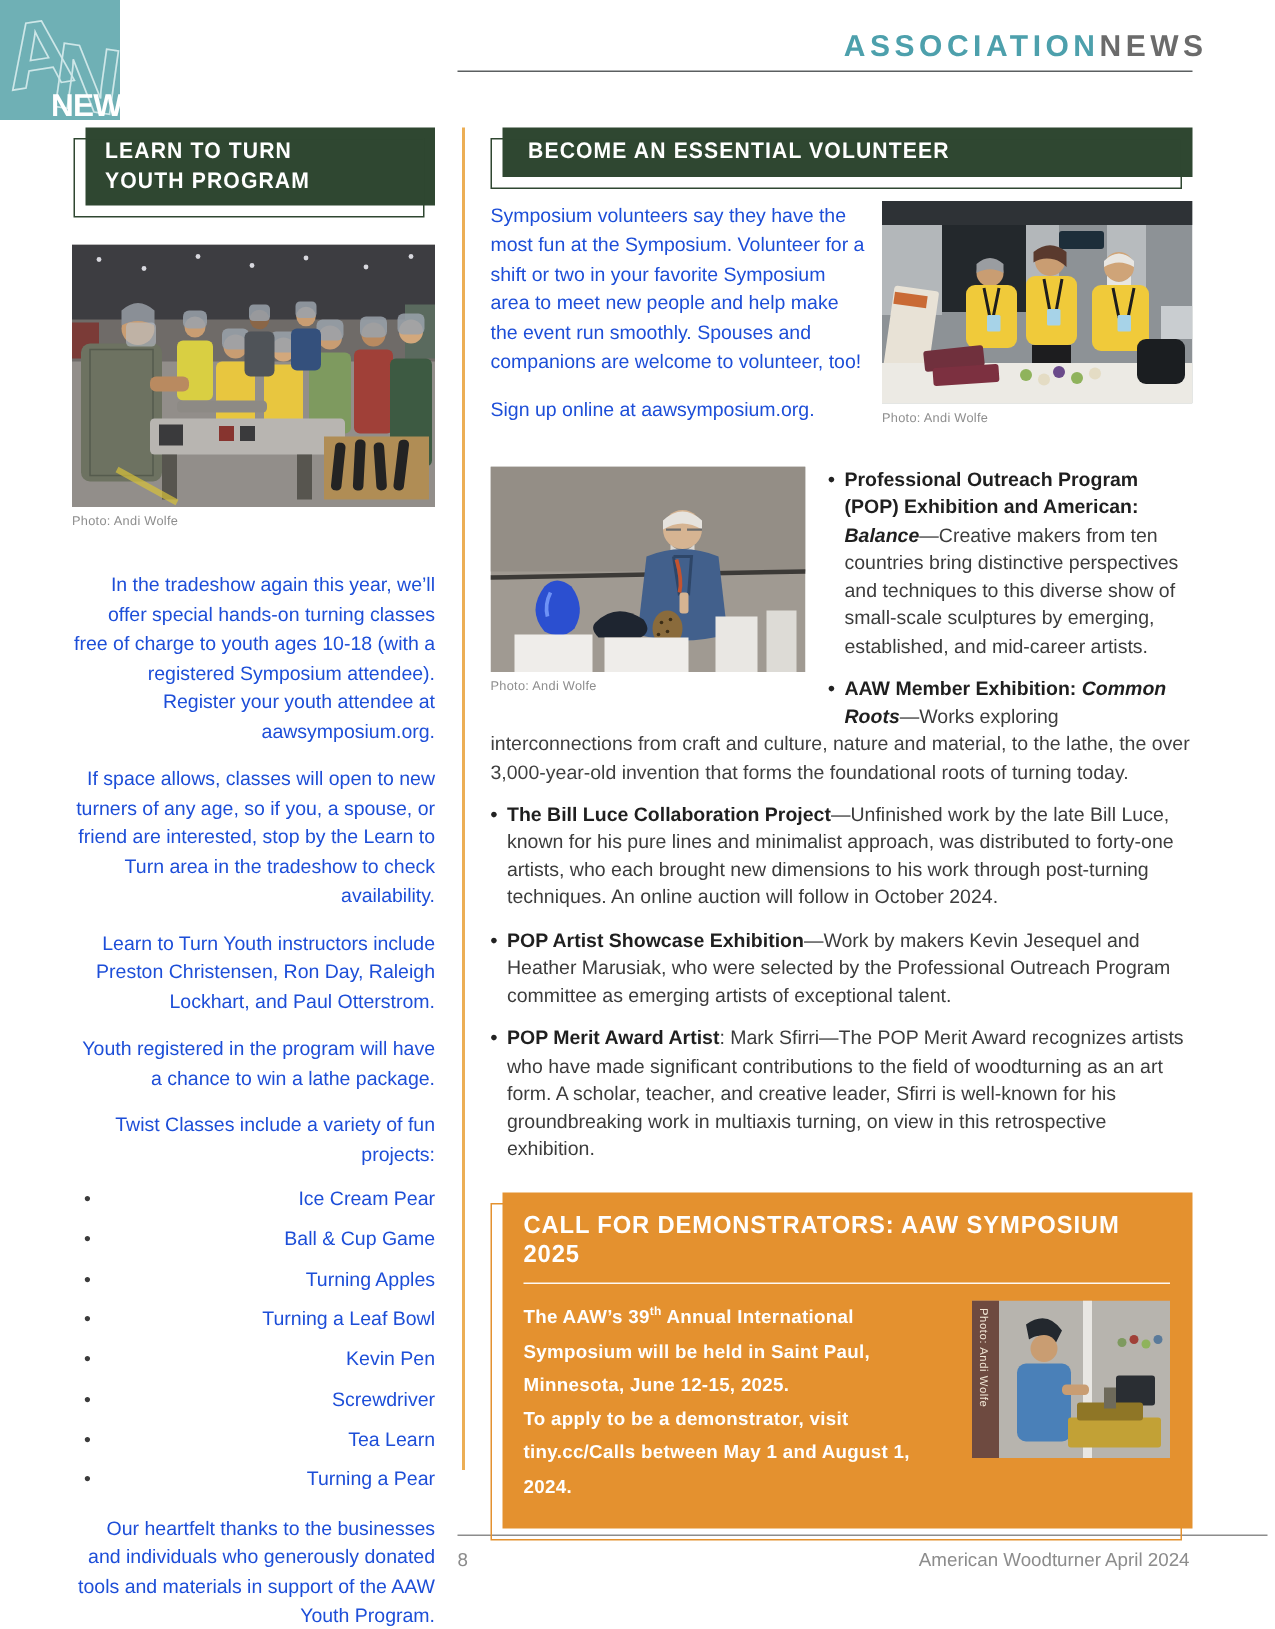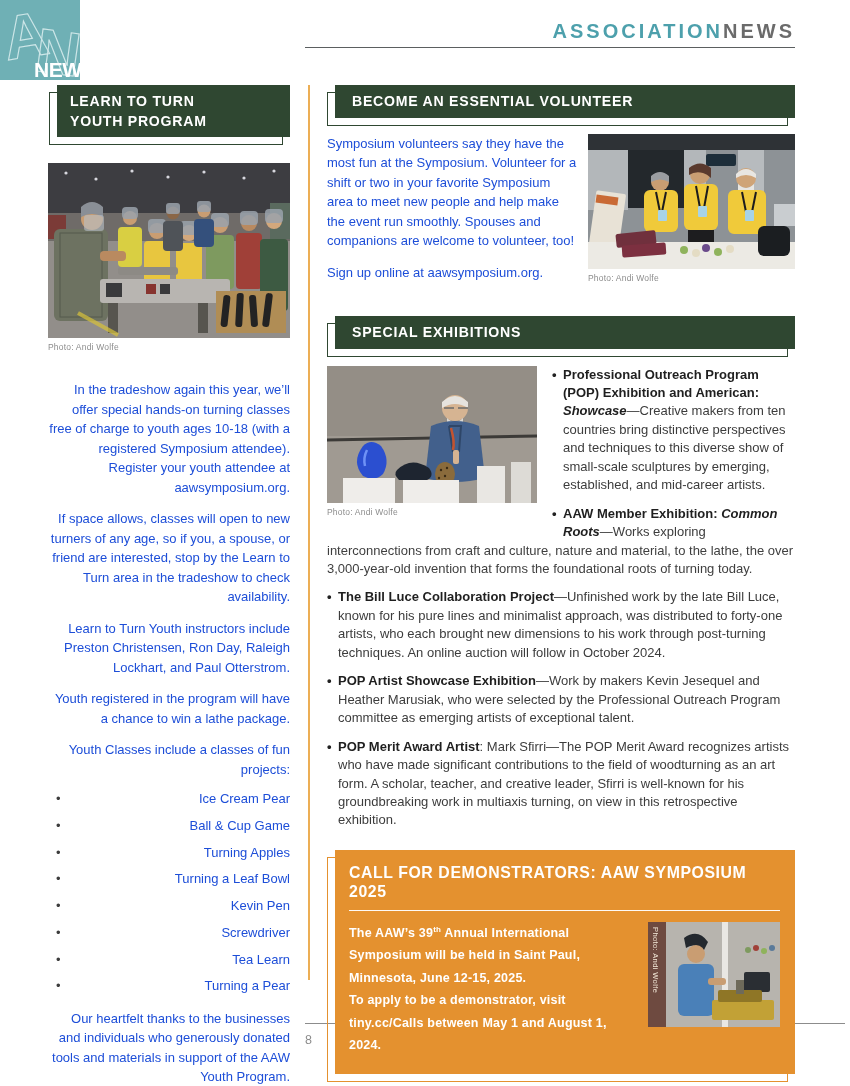--- a/index.html
+++ b/index.html
@@ -2,21 +2,21 @@
 <html><head>
 <meta charset="utf-8">
 <style>
   * { margin:0; padding:0; box-sizing:border-box; }
   html,body { background:#ffffff; }
   body { font-family:"Liberation Sans", sans-serif; color:#3f3f3f; }
   .page { position:relative; width:850px; height:1086px; background:#fff; overflow:hidden; margin:0 auto; }
 
   
   .logo { position:absolute; left:0; top:0; width:112px; height:88px; }
-  .masthead { position:absolute; top:20px; right:55px; font-size:20px; font-weight:bold; letter-spacing:3px; white-space:nowrap; }
+  .masthead { position:absolute; top:20px; right:45px; font-size:20px; font-weight:bold; letter-spacing:3px; white-space:nowrap; }
   .masthead .t-teal { color:#4DA0AC; }
   .masthead .t-gray { color:#6b6b6b; }
   .head-rule { position:absolute; left:305px; top:47px; width:490px; height:1px; background:#5b5f60; }
 
   
   .col-divider { position:absolute; left:308px; top:85px; width:2px; height:895px; background:#ECAE55; }
 
   
   .green-box { position:relative; background:#2F4731; color:#fff; z-index:1; }
   .green-box::before { content:""; position:absolute; left:-8px; top:7px; right:7px; bottom:-8px; border:1px solid #2F4731; z-index:-1; }
@@ -188,21 +188,21 @@
         <path d="M30,150 l40,22" stroke="#d8c23a" stroke-width="4" opacity="0.7"></path>
       </svg>
       <div class="caption">Photo: Andi Wolfe</div>
     </div>
 
     <div class="body-copy">
       <p>In the tradeshow again this year, we’ll offer special hands-on turning classes free of charge to youth ages 10-18 (with a registered Symposium attendee). Register your youth attendee at aawsymposium.org.</p>
       <p>If space allows, classes will open to new turners of any age, so if you, a spouse, or friend are interested, stop by the Learn to Turn area in the tradeshow to check availability.</p>
       <p>Learn to Turn Youth instructors include Preston Christensen, Ron Day, Raleigh Lockhart, and Paul Otterstrom.</p>
       <p>Youth registered in the program will have a chance to win a lathe package.</p>
-      <p>Youth Classes include a classes of fun projects:</p>
+      <p>Twist Classes include a variety of fun projects:</p>
       <ul class="plain-list">
         <li>Ice Cream Pear</li>
         <li>Ball &amp; Cup Game</li>
         <li>Turning Apples</li>
         <li>Turning a Leaf Bowl</li>
         <li>Kevin Pen</li>
         <li>Screwdriver</li>
         <li>Tea Learn</li>
         <li>Turning a Pear</li>
       </ul>
@@ -268,23 +268,20 @@
               <circle cx="130" cy="118" r="4" fill="#8fb35c"></circle>
               <circle cx="142" cy="115" r="4" fill="#e4dcc4"></circle>
           </g>
           <rect x="170" y="92" width="32" height="30" rx="6" fill="#1b1e21"></rect>
           <rect x="186" y="70" width="21" height="22" fill="#c9cdd0"></rect>
         </svg>
         <div class="caption">Photo: Andi Wolfe</div>
       </div>
     </div>
 
-    <div class="green-box exh-header">
-      <h2>SPECIAL EXHIBITIONS</h2>
-    </div>
 
     <div class="exh-row">
       <div class="exh-photo">
         <svg class="photo-frame" width="210" height="137" viewBox="0 0 210 137">
           <rect width="210" height="137" fill="#a09a92"></rect>
           <rect width="210" height="70" fill="#948e86"></rect>
           <path d="M0,74 L210,70" stroke="#3c3a37" stroke-width="3" fill="none"></path>
 
           <g>
             <circle cx="128" cy="42" r="13" fill="#d6b492"></circle>
@@ -308,21 +305,21 @@
               <circle cx="112" cy="112" r="1.2" fill="#3a2c16"></circle>
           </g>
           <rect x="16" y="112" width="52" height="25" fill="#efedea"></rect>
           <rect x="76" y="114" width="56" height="23" fill="#efedea"></rect>
           <rect x="150" y="100" width="28" height="37" fill="#e9e7e3"></rect>
           <rect x="184" y="96" width="20" height="41" fill="#dddbd6"></rect>
         </svg>
         <div class="caption">Photo: Andi Wolfe</div>
       </div>
       <ul class="rich-list exh-bullets">
-        <li><span class="lead">Professional Outreach Program (POP) Exhibition and American: </span><span class="lead-italic">Showcase</span><span>—Creative makers from ten countries bring distinctive perspectives and techniques to this diverse show of small-scale sculptures by emerging, established, and mid-career artists.</span></li>
+        <li><span class="lead">Professional Outreach Program (POP) Exhibition and American: </span><span class="lead-italic">Balance</span><span>—Creative makers from ten countries bring distinctive perspectives and techniques to this diverse show of small-scale sculptures by emerging, established, and mid-career artists.</span></li>
         <li><span class="lead">AAW Member Exhibition: </span><span class="lead-italic">Common Roots</span><span>—Works exploring</span></li>
       </ul>
     </div>
 
     <p class="continuation">interconnections from craft and culture, nature and material, to the lathe, the over 3,000-year-old invention that forms the foundational roots of turning today.</p>
 
     <ul class="rich-list fw-bullets">
       <li><span class="lead">The Bill Luce Collaboration Project</span><span>—Unfinished work by the late Bill Luce, known for his pure lines and minimalist approach, was distributed to forty-one artists, who each brought new dimensions to his work through post-turning techniques. An online auction will follow in October 2024.</span></li>
       <li><span class="lead">POP Artist Showcase Exhibition</span><span>—Work by makers Kevin Jesequel and Heather Marusiak, who were selected by the Professional Outreach Program committee as emerging artists of exceptional talent.</span></li>
       <li><span class="lead">POP Merit Award Artist</span><span>: Mark Sfirri—The POP Merit Award recognizes artists who have made significant contributions to the field of woodturning as an art form. A scholar, teacher, and creative leader, Sfirri is well-known for his groundbreaking work in multiaxis turning, on view in this retrospective exhibition.</span></li>

